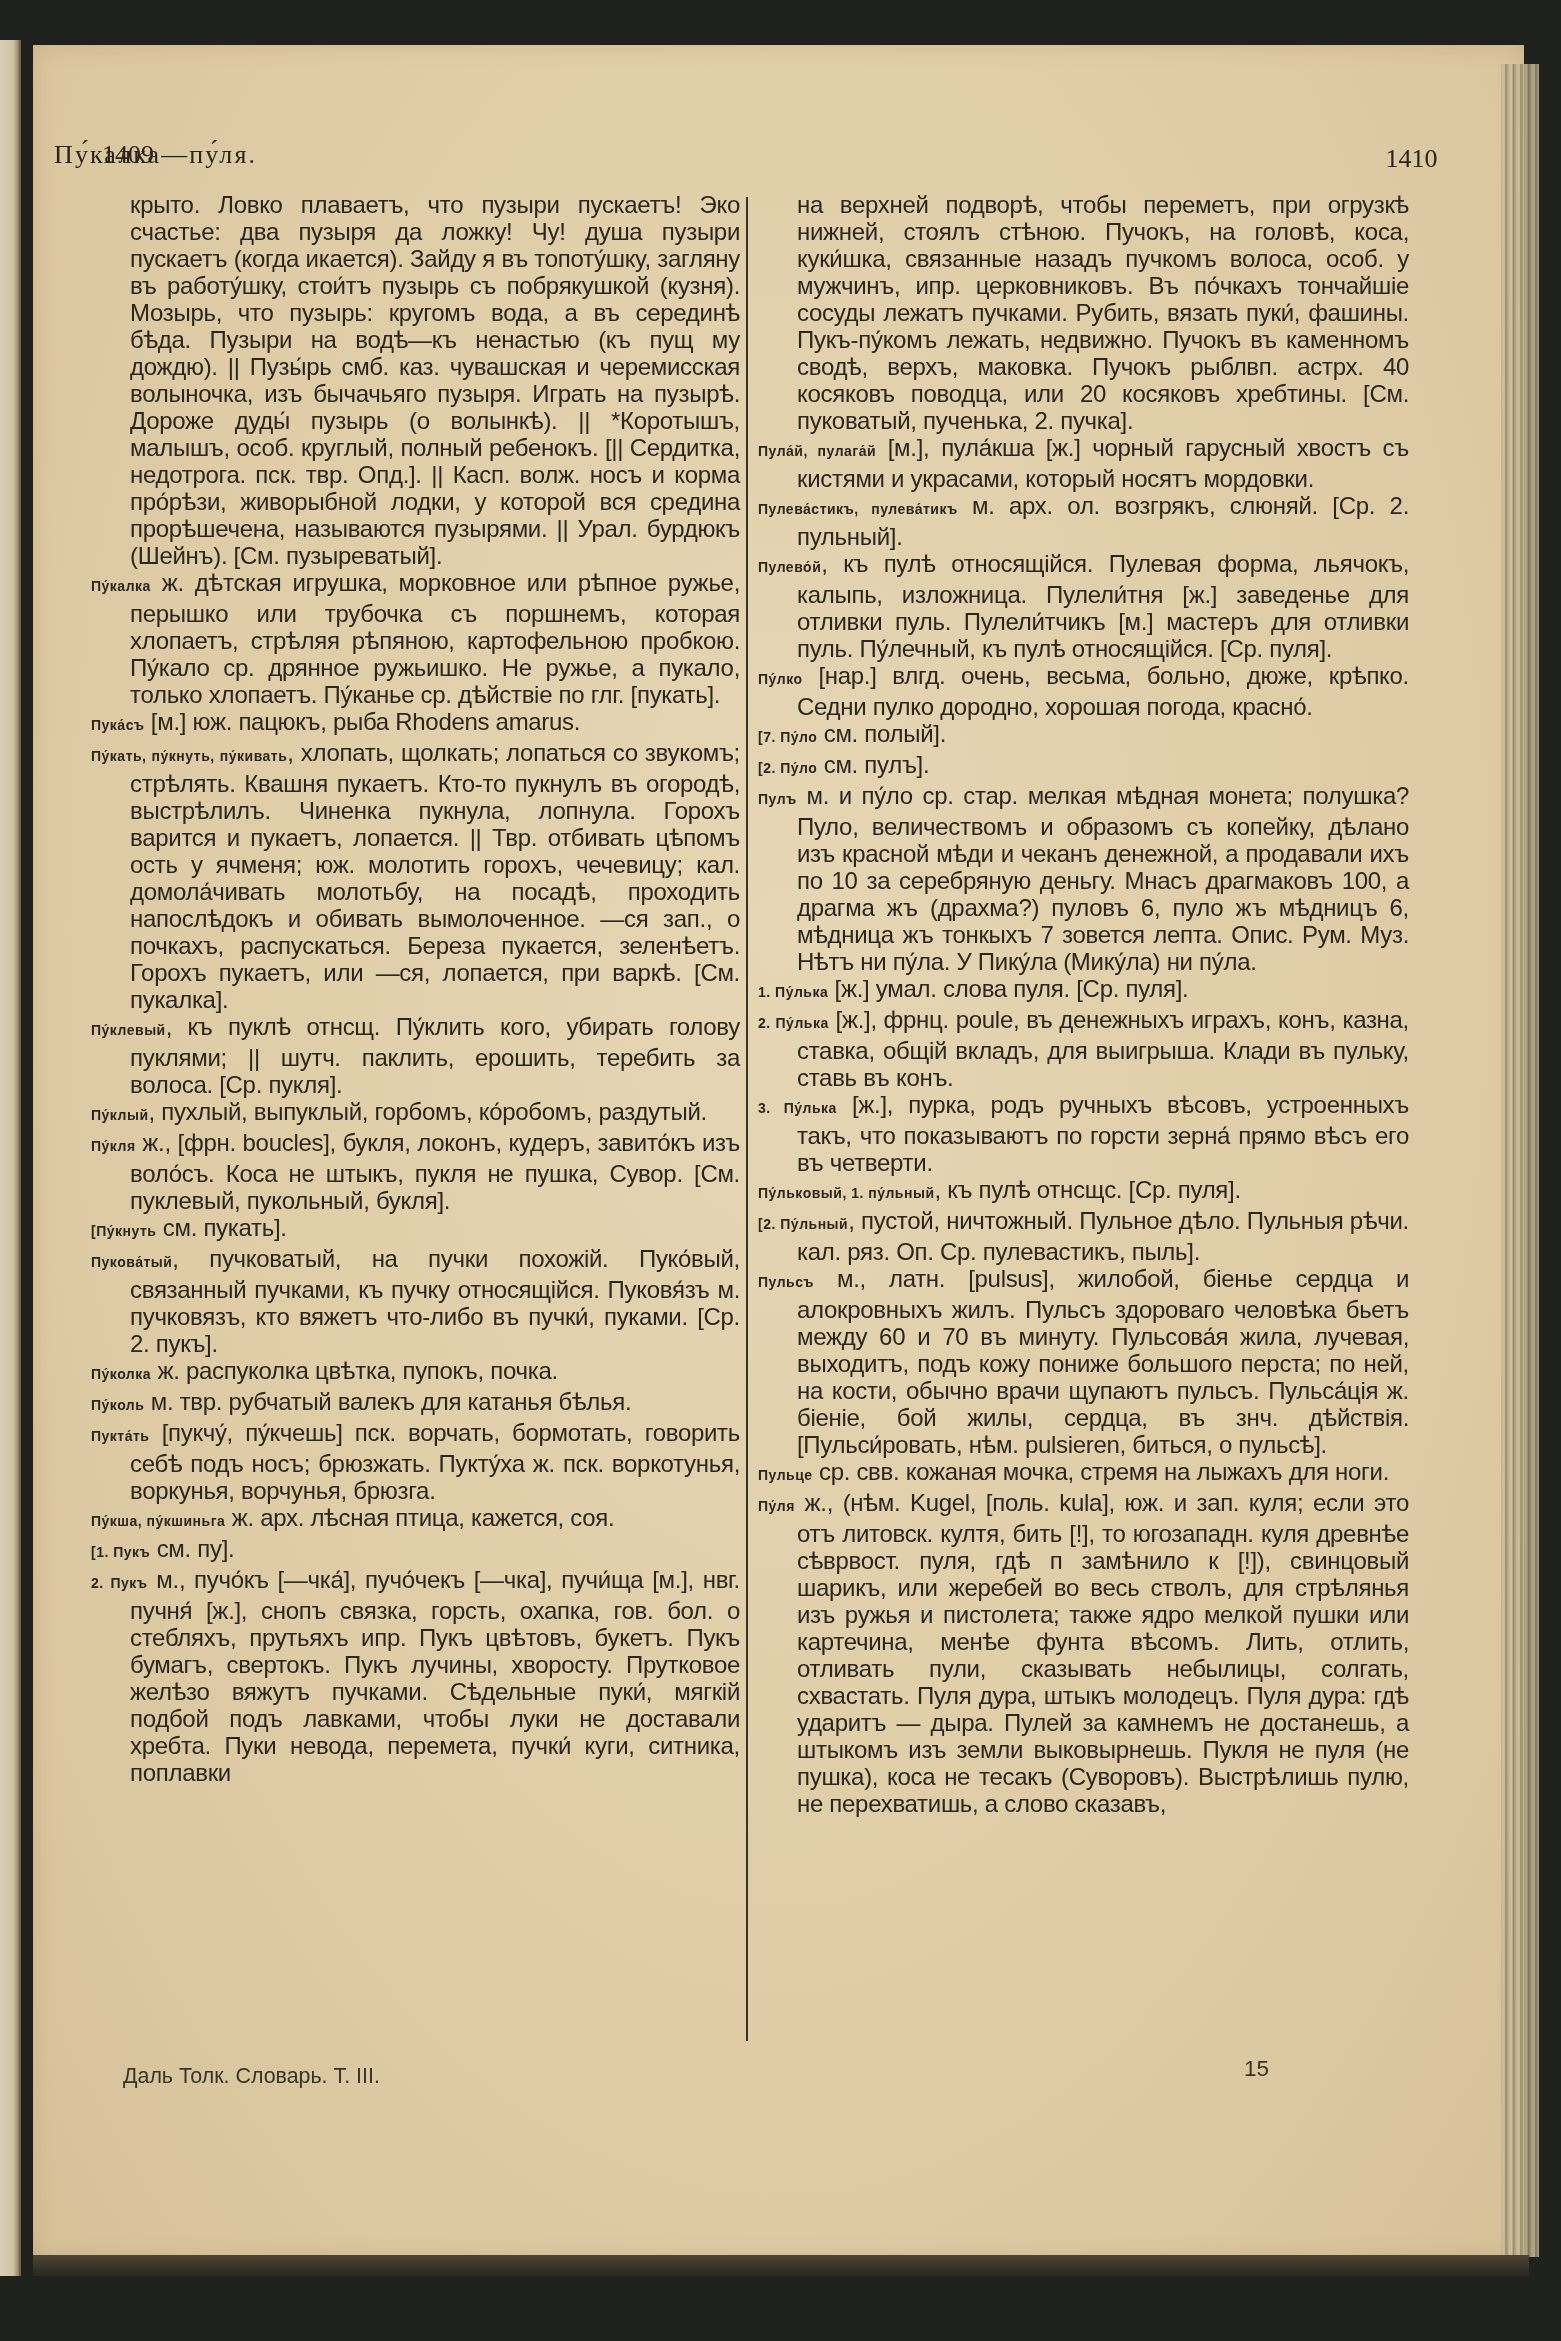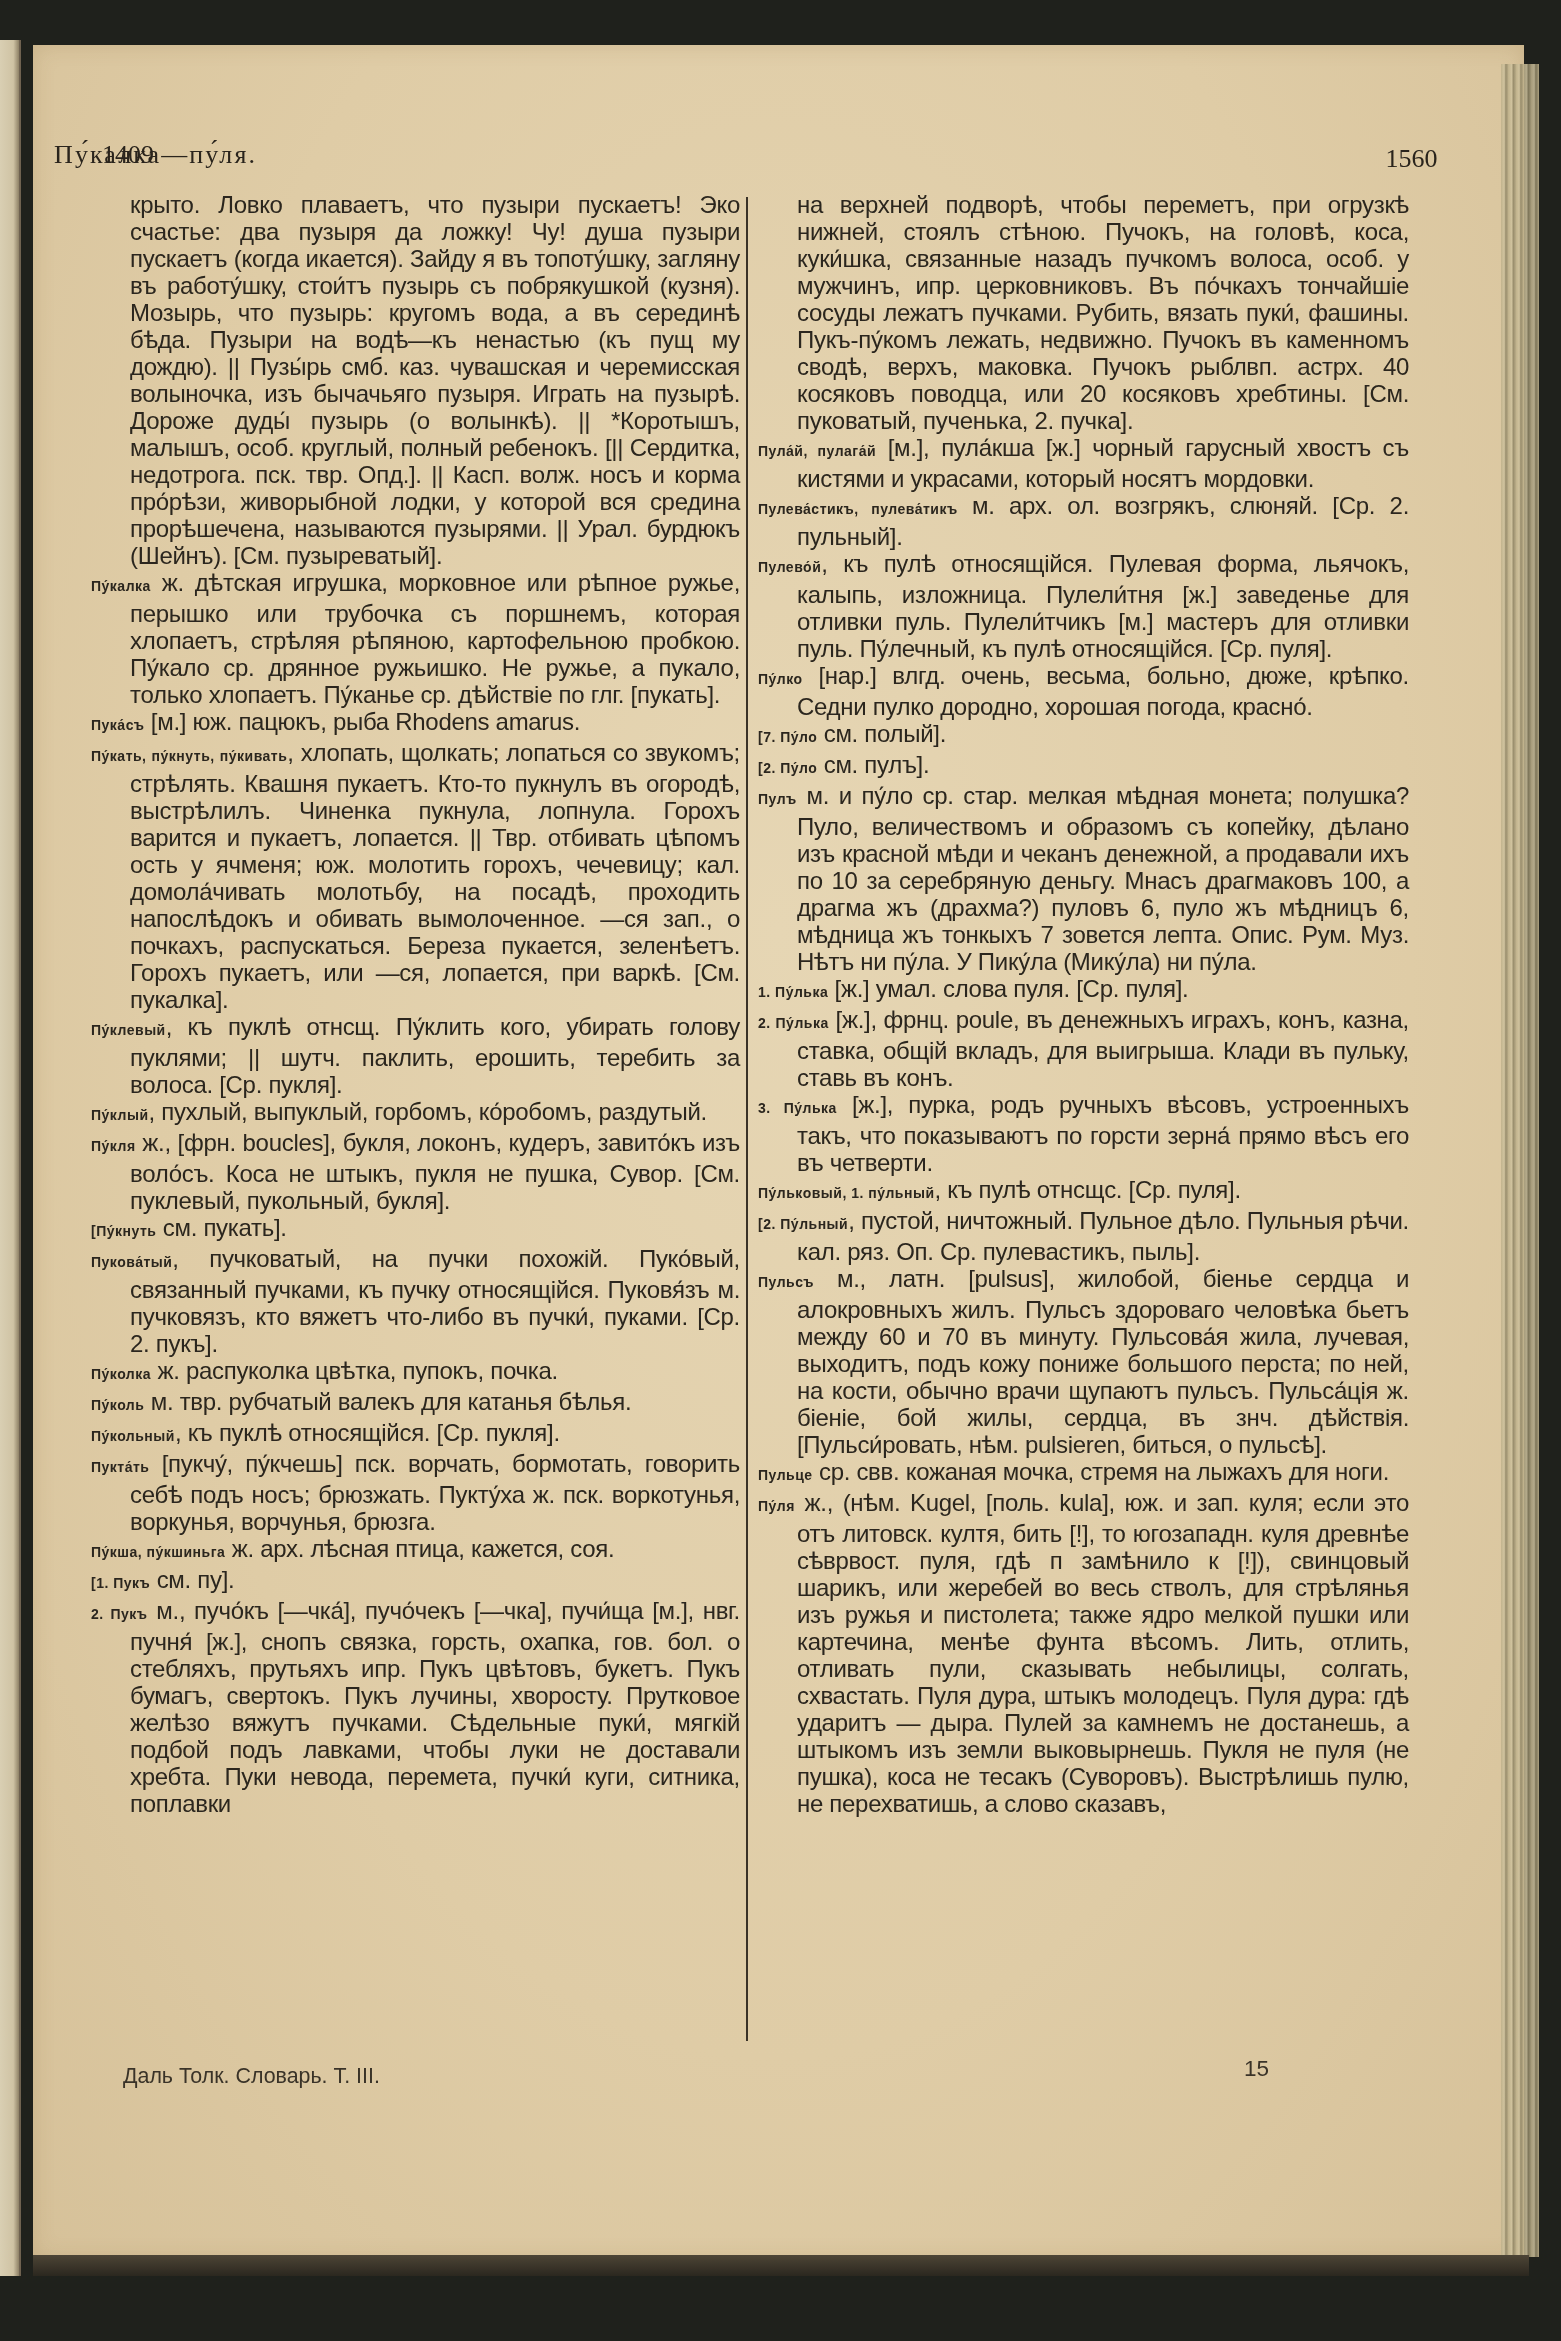--- a/index.html
+++ b/index.html
@@ -67,36 +67,35 @@
 <body>
 
 <div class="left-sliver"></div>
 <div class="page"></div>
 <div class="page-edges"></div>
 <div class="bottom-shadow"></div>
 
 <div class="running-head">
   <span class="pnum-left">1409</span>
   <span class="title">Пу́калка—пу́ля.</span>
-  <span class="pnum-right">1560</span>
+  <span class="pnum-right">1410</span>
 </div>
 
 <div class="column col-left" id="col-left">
     <p class="entry cont"><span>крыто. Ловко плаваетъ, что пузыри пускаетъ! Эко счастье: два пузыря да ложку! Чу! душа пузыри пускаетъ (когда икается). Зайду я въ топоту́шку, загляну въ работу́шку, стои́тъ пузырь съ побрякушкой (кузня). Мозырь, что пузырь: кругомъ вода, а въ серединѣ бѣда. Пузыри на водѣ—къ ненастью (къ пущ му дождю). || Пузы́рь смб. каз. чувашская и черемисская волыночка, изъ бычачьяго пузыря. Играть на пузырѣ. Дороже дуды́ пузырь (о волынкѣ). || *Коротышъ, малышъ, особ. круглый, полный ребенокъ. [|| Сердитка, недотрога. пск. твр. Опд.]. || Касп. волж. носъ и корма про́рѣзи, живорыбной лодки, у которой вся средина прорѣшечена, называются пузырями. || Урал. бурдюкъ (Шейнъ). [См. пузыреватый].</span></p>
     <p class="entry"><span class="hw">Пу́калка</span><span> ж. дѣтская игрушка, морковное или рѣпное ружье, перышко или трубочка съ поршнемъ, которая хлопаетъ, стрѣляя рѣпяною, картофельною пробкою. Пу́кало ср. дрянное ружьишко. Не ружье, а пукало, только хлопаетъ. Пу́канье ср. дѣйствіе по глг. [пукать].</span></p>
     <p class="entry"><span class="hw">Пука́съ</span><span> [м.] юж. пацюкъ, рыба Rhodens amarus.</span></p>
     <p class="entry"><span class="hw">Пу́кать, пу́кнуть, пу́кивать</span><span>, хлопать, щолкать; лопаться со звукомъ; стрѣлять. Квашня пукаетъ. Кто-то пукнулъ въ огородѣ, выстрѣлилъ. Чиненка пукнула, лопнула. Горохъ варится и пукаетъ, лопается. || Твр. отбивать цѣпомъ ость у ячменя; юж. молотить горохъ, чечевицу; кал. домола́чивать молотьбу, на посадѣ, проходить напослѣдокъ и обивать вымолоченное. —ся зап., о почкахъ, распускаться. Береза пукается, зеленѣетъ. Горохъ пукаетъ, или —ся, лопается, при варкѣ. [См. пукалка].</span></p>
     <p class="entry"><span class="hw">Пу́клевый</span><span>, къ пуклѣ отнсщ. Пу́клить кого, убирать голову пуклями; || шутч. паклить, ерошить, теребить за волоса. [Ср. пукля].</span></p>
     <p class="entry"><span class="hw">Пу́клый</span><span>, пухлый, выпуклый, горбомъ, ко́робомъ, раздутый.</span></p>
     <p class="entry"><span class="hw">Пу́кля</span><span> ж., [фрн. boucles], букля, локонъ, кудеръ, завито́къ изъ воло́съ. Коса не штыкъ, пукля не пушка, Сувор. [См. пуклевый, пукольный, букля].</span></p>
     <p class="entry"><span class="hw">[Пу́кнуть</span><span> см. пукать].</span></p>
     <p class="entry"><span class="hw">Пукова́тый</span><span>, пучковатый, на пучки похожій. Пуко́вый, связанный пучками, къ пучку относящійся. Пуковя́зъ м. пучковязъ, кто вяжетъ что-либо въ пучки́, пуками. [Ср. 2. пукъ].</span></p>
     <p class="entry"><span class="hw">Пу́колка</span><span> ж. распуколка цвѣтка, пупокъ, почка.</span></p>
     <p class="entry"><span class="hw">Пу́коль</span><span> м. твр. рубчатый валекъ для катанья бѣлья.</span></p>
-    <p class="entry"><span class="hw">Пу́кольный</span><span>, къ пуклѣ относящійся. [Ср. пукля].</span></p>
     <p class="entry"><span class="hw">Пукта́ть</span><span> [пукчу́, пу́кчешь] пск. ворчать, бормотать, говорить себѣ подъ носъ; брюзжать. Пукту́ха ж. пск. воркотунья, воркунья, ворчунья, брюзга.</span></p>
     <p class="entry"><span class="hw">Пу́кша, пу́кшиньга</span><span> ж. арх. лѣсная птица, кажется, соя.</span></p>
     <p class="entry"><span class="hw">[1. Пукъ</span><span> см. пу].</span></p>
     <p class="entry"><span class="hw">2. Пукъ</span><span> м., пучо́къ [—чка́], пучо́чекъ [—чка], пучи́ща [м.], нвг. пучня́ [ж.], снопъ связка, горсть, охапка, гов. бол. о стебляхъ, прутьяхъ ипр. Пукъ цвѣтовъ, букетъ. Пукъ бумагъ, свертокъ. Пукъ лучины, хворосту. Прутковое желѣзо вяжутъ пучками. Сѣдельные пуки́, мягкій подбой подъ лавками, чтобы луки не доставали хребта. Пуки невода, перемета, пучки́ куги, ситника, поплавки</span></p>
   </div>
 <div class="divider"></div>
 <div class="column col-right" id="col-right">
     <p class="entry cont"><span>на верхней подворѣ, чтобы переметъ, при огрузкѣ нижней, стоялъ стѣною. Пучокъ, на головѣ, коса, куки́шка, связанные назадъ пучкомъ волоса, особ. у мужчинъ, ипр. церковниковъ. Въ по́чкахъ тончайшіе сосуды лежатъ пучками. Рубить, вязать пуки́, фашины. Пукъ-пу́комъ лежать, недвижно. Пучокъ въ каменномъ сводѣ, верхъ, маковка. Пучокъ рыблвп. астрх. 40 косяковъ поводца, или 20 косяковъ хребтины. [См. пуковатый, пученька, 2. пучка].</span></p>
     <p class="entry"><span class="hw">Пула́й, пулага́й</span><span> [м.], пула́кша [ж.] чорный гарусный хвостъ съ кистями и украсами, который носятъ мордовки.</span></p>
     <p class="entry"><span class="hw">Пулева́стикъ, пулева́тикъ</span><span> м. арх. ол. возгрякъ, слюняй. [Ср. 2. пульный].</span></p>

